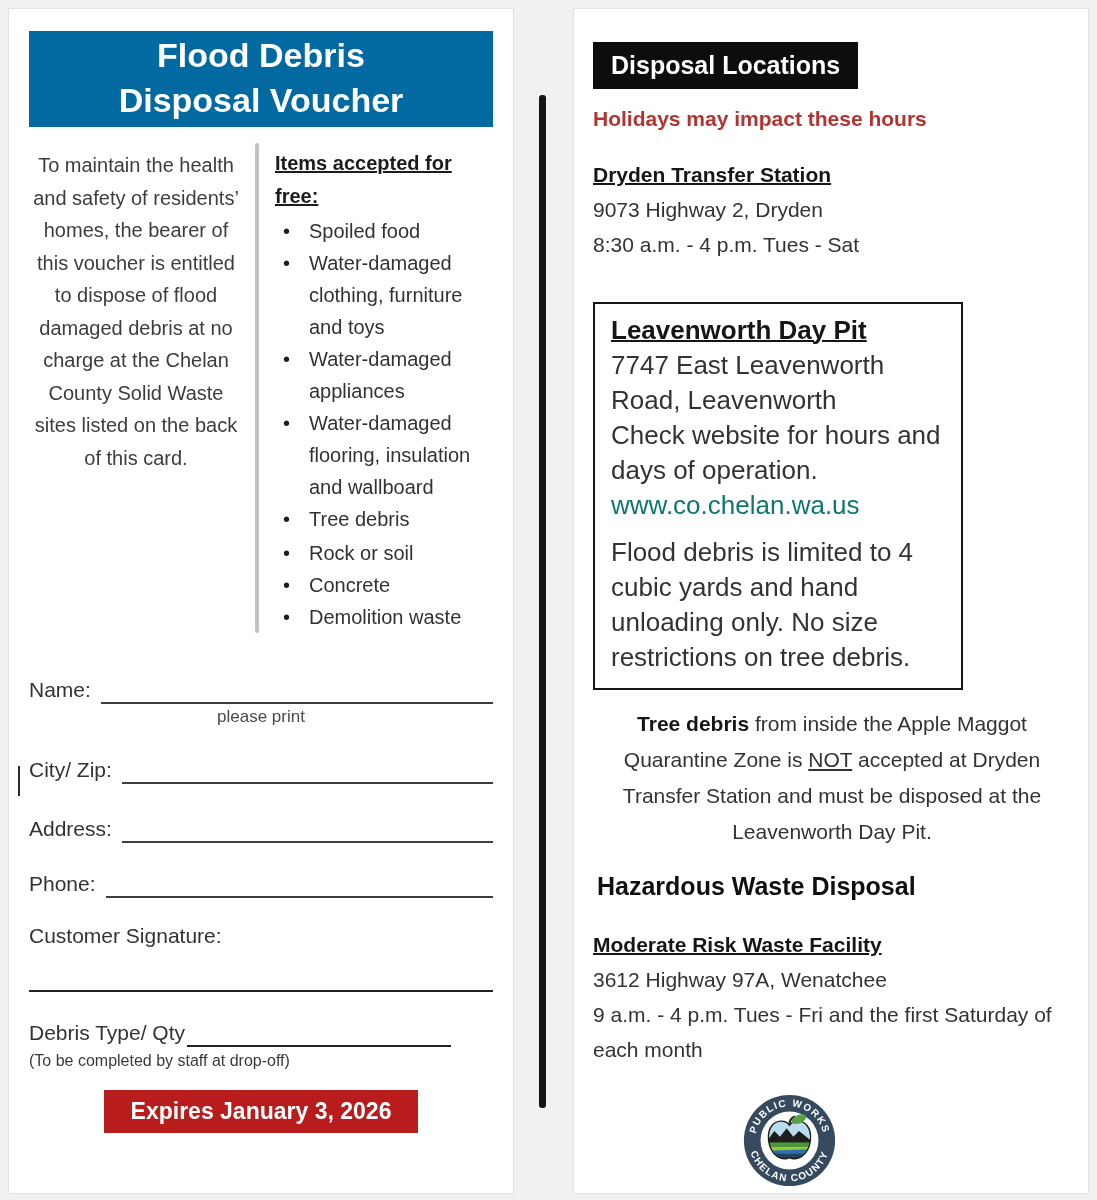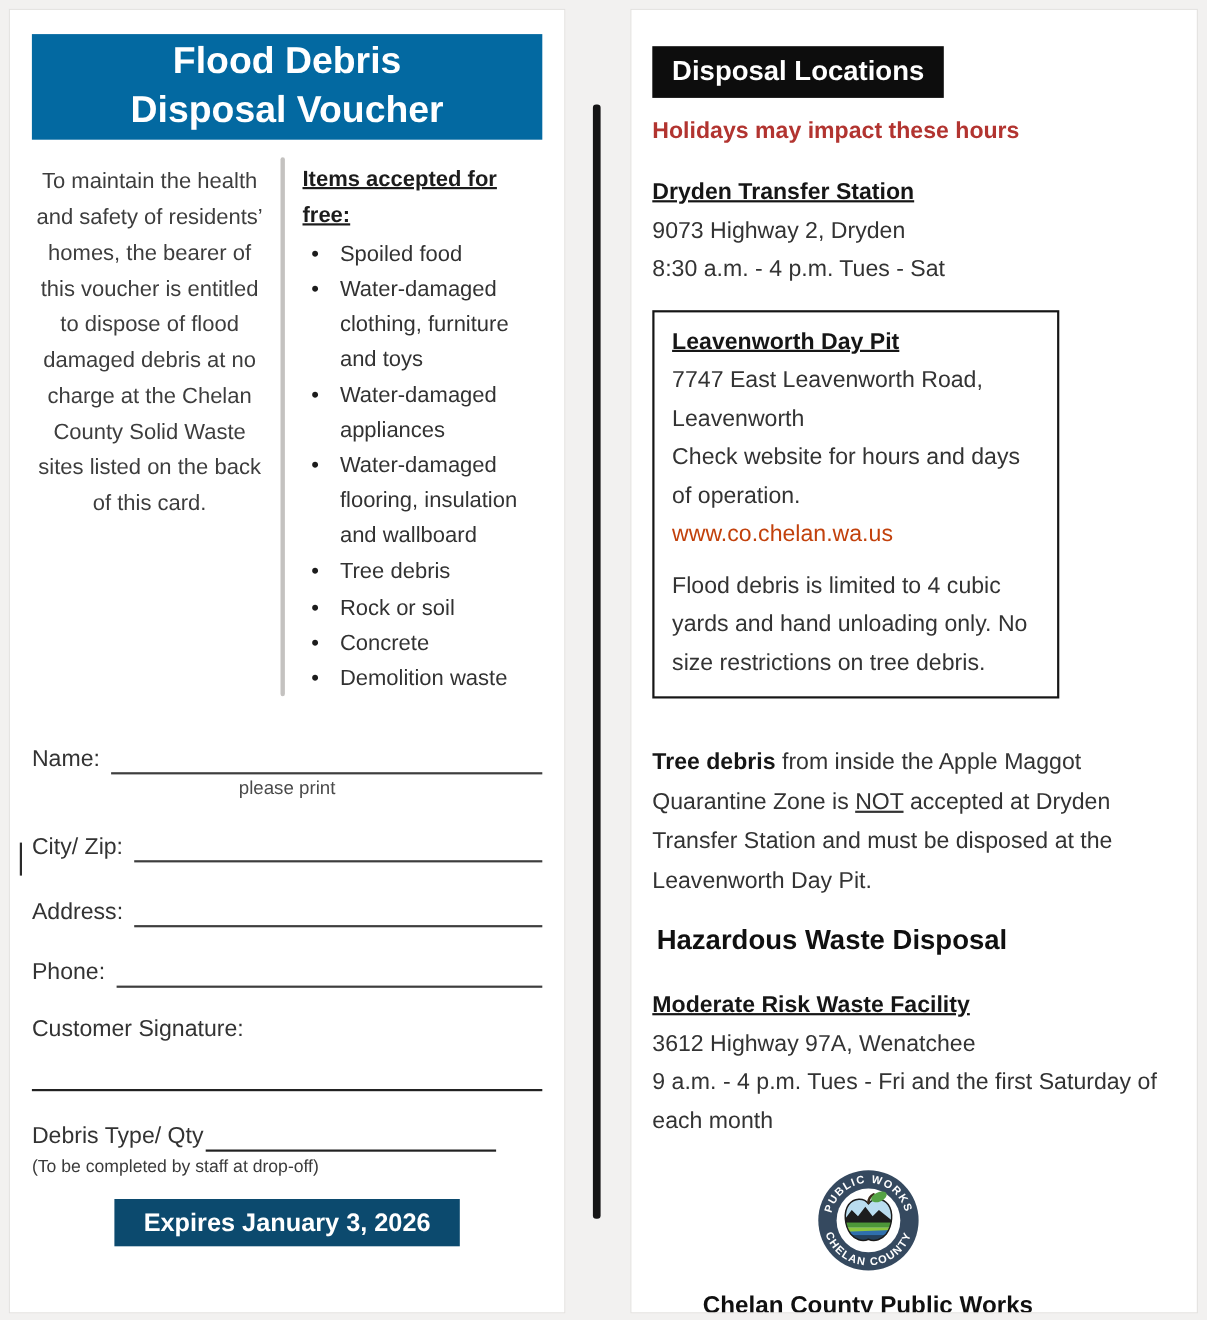--- a/index.html
+++ b/index.html
@@ -30,35 +30,35 @@
   .fline{flex:1;border-bottom:2px solid #3e3e3e;height:27px;margin-left:10px;}
   .please-print{text-align:center;font-size:17px;color:#4a4a4a;margin-top:3px;}
   .row-address{margin-top:30px;}
   .row-city{margin-top:28px;}
   .row-phone{margin-top:26px;}
   .sig-label{margin-top:26px;}
   .sig-line{border-bottom:2px solid #222;margin-top:42px;}
   .row-debris{margin-top:26px;}
   .row-debris .fline{margin-left:2px;margin-right:42px;border-bottom-color:#222;}
   .staff-note{font-size:16px;color:#3a3a3a;margin-top:5px;}
-  .expires-box{display:block;width:fit-content;margin:20px auto 0;background:#0c4a6e;color:#fff;
+  .expires-box{display:block;width:fit-content;margin:20px auto 0;background:#b91c1c;color:#fff;
                font-weight:bold;font-size:23px;padding:8px 27px;}
   .caret{position:absolute;left:9px;top:757px;width:2px;height:30px;background:#2a2a2a;}
 
   
   .loc-header{display:inline-block;background:#0d0d0d;color:#fff;font-weight:bold;
               font-size:25px;padding:9px 18px;margin-top:33px;}
   .holiday{color:#b23430;font-weight:bold;font-size:21px;margin-top:18px;}
   .station{margin-top:26px;font-size:21px;line-height:35px;color:#333;width:478px;}
   .station-name{font-weight:bold;color:#161616;text-decoration:underline;text-decoration-thickness:2px;}
-  .lv-box{border:2px solid #161616;width:370px;margin-top:20px;padding:9px 16px 13px;
-          font-size:21px;line-height:35px;box-sizing:border-box;color:#333;}
-  .lv-url{color:#c2410c;}
+  .lv-box{border:2px solid #161616;width:370px;margin-top:40px;padding:9px 16px 13px;
+          font-size:26px;line-height:35px;box-sizing:border-box;color:#333;}
+  .lv-url{color:#0f766e;}
   .lv-note{margin-top:12px;}
-  .tree-note{margin-top:40px;font-size:21px;line-height:36px;width:478px;color:#333;}
+  .tree-note{margin-top:16px;font-size:21px;line-height:36px;width:478px;color:#333;text-align:center;}
   .tree-note .b{font-weight:bold;color:#161616;}
   .tree-note .u{text-decoration:underline;}
   .hazard-heading{font-size:25px;font-weight:bold;color:#101010;margin-top:22px;padding-left:4px;}
   .brand{width:392px;text-align:center;margin-top:26px;}
   .brand-footer{font-size:22px;font-weight:bold;color:#101010;margin-top:12px;}
   .logo-svg{display:inline-block;}
 </style>
 </head>
 <body>
 

